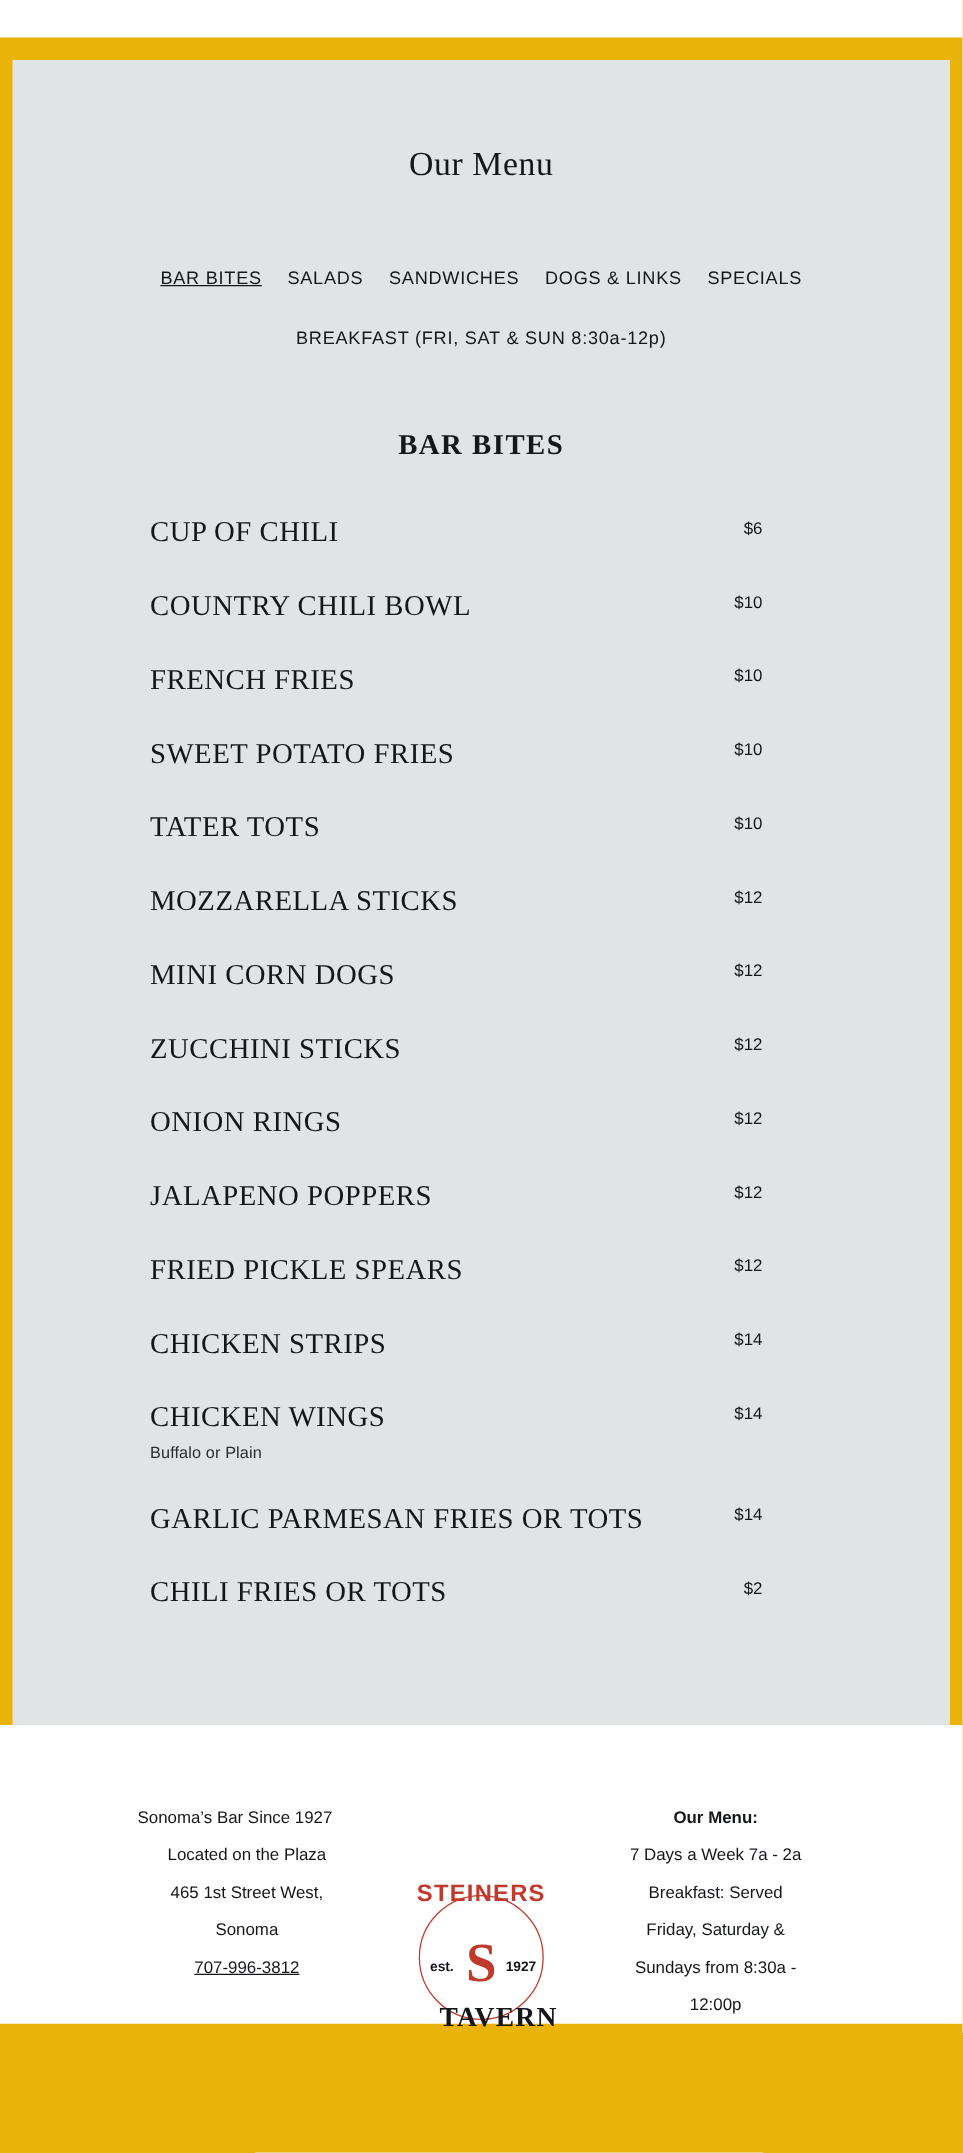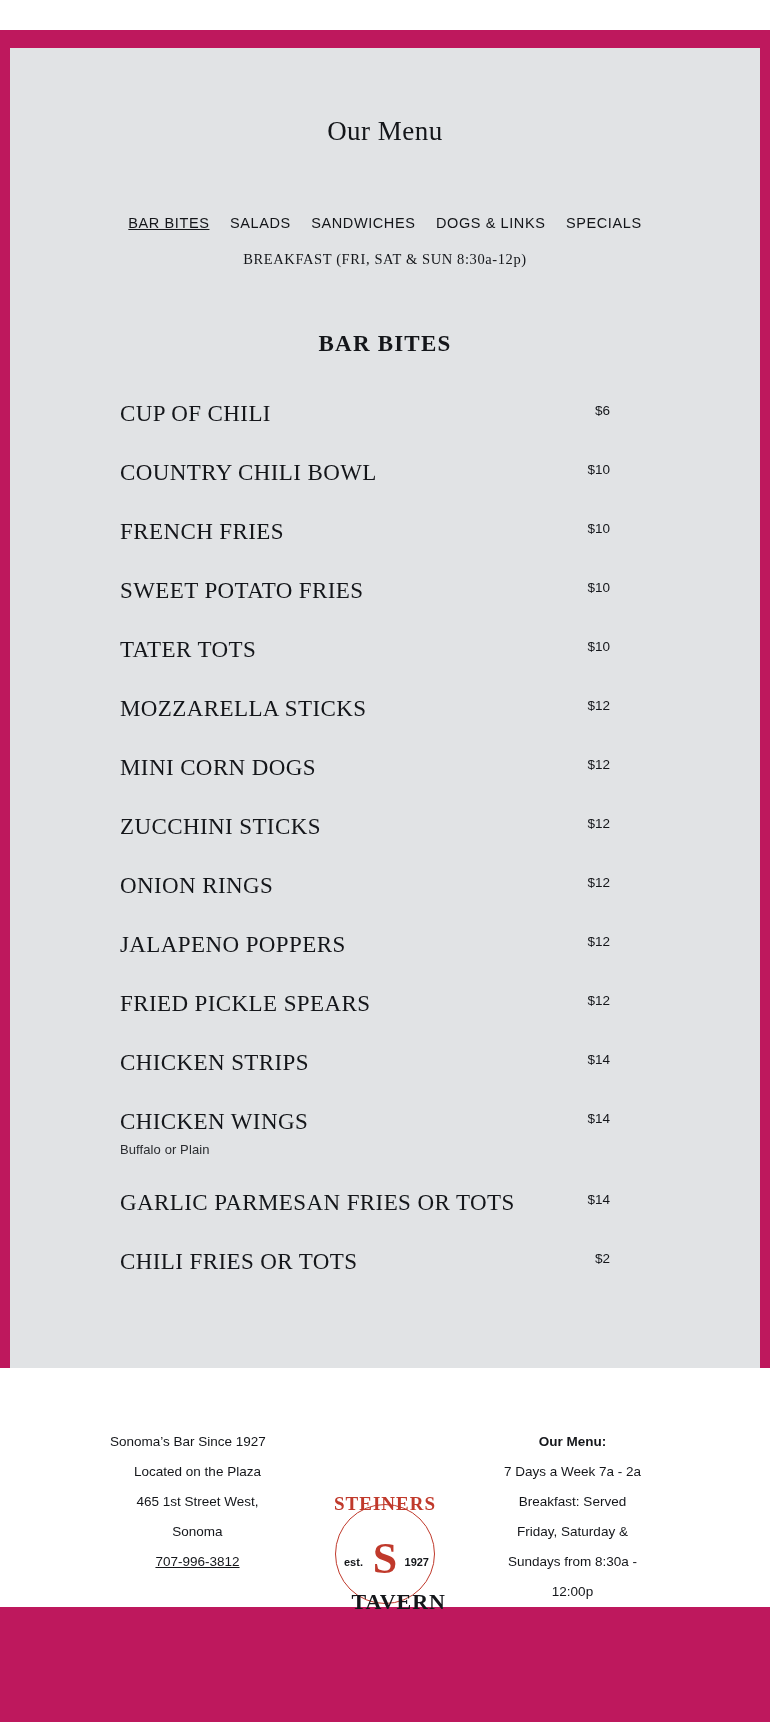--- a/index.html
+++ b/index.html
@@ -7,21 +7,21 @@
   body {
     width: 770px;
     background: #ffffff;
     font-family: "Liberation Sans", sans-serif;
     color: #1a1a1a;
   }
   .page {
     width: 770px;
     min-height: 1722px;
     position: relative;
-    background: #be185d;
+    background: #eab308;
   }
   .top-white {
     height: 30px;
     background: #ffffff;
   }
   .menu-panel {
     background: #e1e3e5;
     padding: 0 0 60px 0;
     margin: 0 10px;
   }
@@ -45,22 +45,21 @@
     color: #14161a;
     text-decoration: none;
     margin: 0 8px;
     white-space: nowrap;
   }
   .nav a.active {
     text-decoration: underline;
   }
   .nav .nav-row2 {
     display: block;
-    margin-top: 8px;
-    font-family: Liberation Serif, serif;
+    margin-top: 20px;
   }
   .section-head {
     font-family: "Liberation Serif", serif;
     font-size: 23px;
     letter-spacing: 1.2px;
     text-align: center;
     margin-top: 58px;
     color: #14161a;
   }
   .items {
@@ -140,21 +139,21 @@
     border-radius: 50%;
     border: 1.5px solid #c0392b;
     background: #fff;
   }
   .logo-arc-top {
     position: absolute;
     width: 122px;
     text-align: center;
     top: 0;
     left: 0;
-    font-family: Liberation Serif, serif;
+    font-family: Liberation Sans, sans-serif;
     font-weight: bold;
     font-size: 19px;
     color: #c0392b;
     letter-spacing: 1px;
   }
   .logo-arc-bottom {
     position: absolute;
     width: 122px;
     text-align: right;
     bottom: 0;

